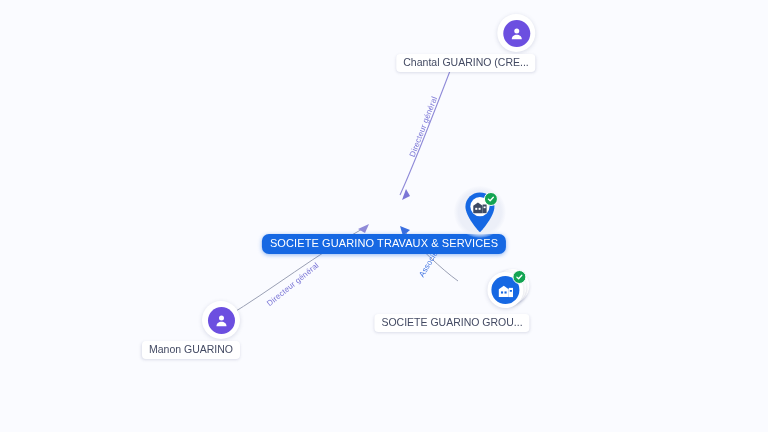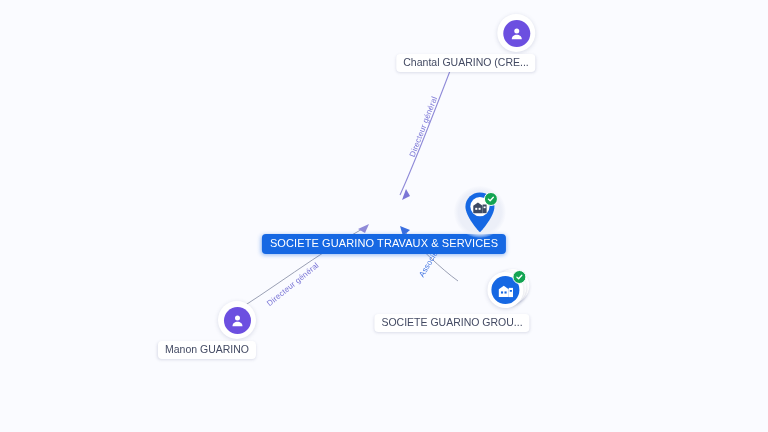--- a/index.html
+++ b/index.html
@@ -136,20 +136,21 @@
     color: #434a63;
     box-shadow: 0 1px 3px rgba(60,70,120,0.16);
   }
   .chip.selected {
     background: #1668e3;
     color: #ffffff;
     font-size: 11px;
     letter-spacing: .1px;
     padding: 3px 8px 4px 8px;
     box-shadow: 0 1px 4px rgba(22,104,227,0.45);
+    border-radius: 7px;
   }
   .edge-label {
     position: absolute;
     font-size: 8px;
     line-height: 9px;
     white-space: nowrap;
     color: #7b76d6;
     transform-origin: 0 50%;
     letter-spacing: .15px;
   }
@@ -231,21 +232,21 @@
         <span class="badge-check" style="right:-3px; top:-2px;">
           <svg width="8" height="8" viewBox="0 0 12 12">
             <path d="M2.2 6.2 L4.8 8.6 L9.6 3.3" fill="none" stroke="#ffffff" stroke-width="2" stroke-linecap="round" stroke-linejoin="round"></path>
           </svg>
         </span>
       </div>
     </div>
     <div class="chip">SOCIETE GUARINO GROU...</div>
   </div>
 
-  <div class="node" style="left:207px; top:301px; transform: translateX(-50%);">
+  <div class="node" style="left:191px; top:301px; transform: translateX(-50%);">
     <div class="person-ring">
       <div class="person-disc">
         <svg width="15" height="15" viewBox="0 0 24 24" fill="#ffffff">
           <circle cx="12" cy="8" r="4"></circle>
           <path d="M4 21c0-4.4 3.6-7 8-7s8 2.6 8 7z"></path>
         </svg>
       </div>
     </div>
     <div class="chip">Manon GUARINO</div>
   </div>

